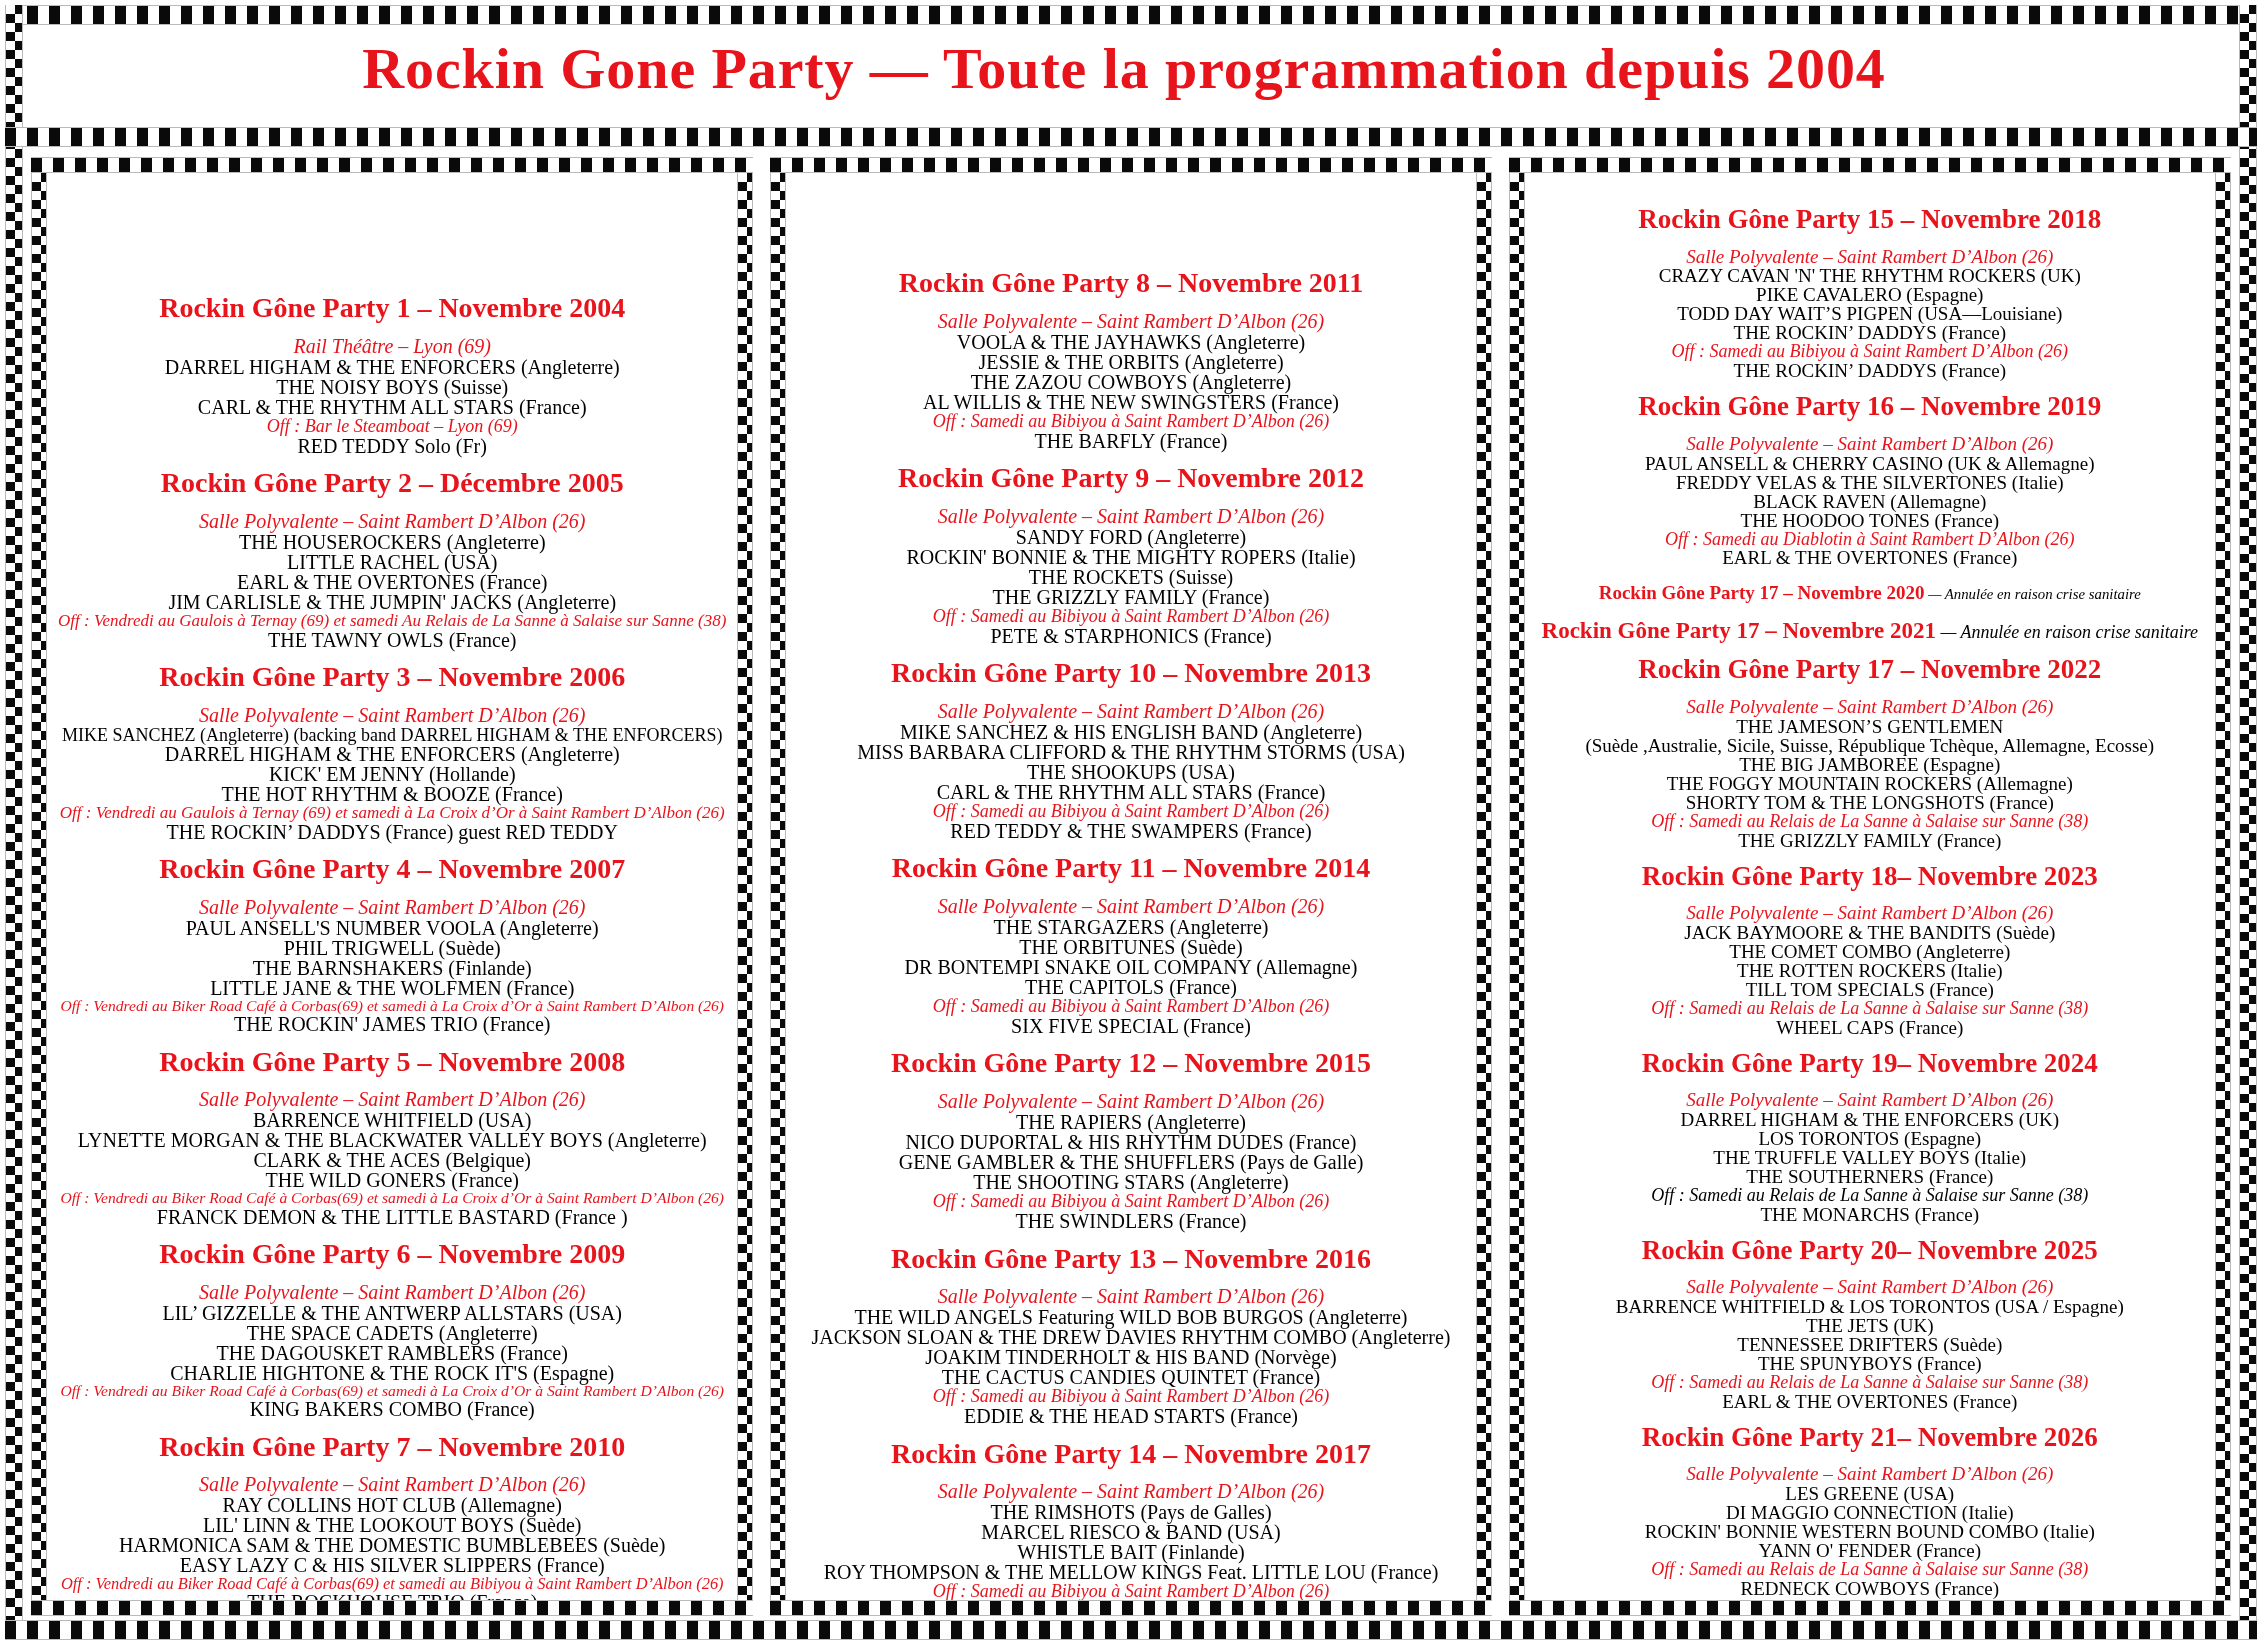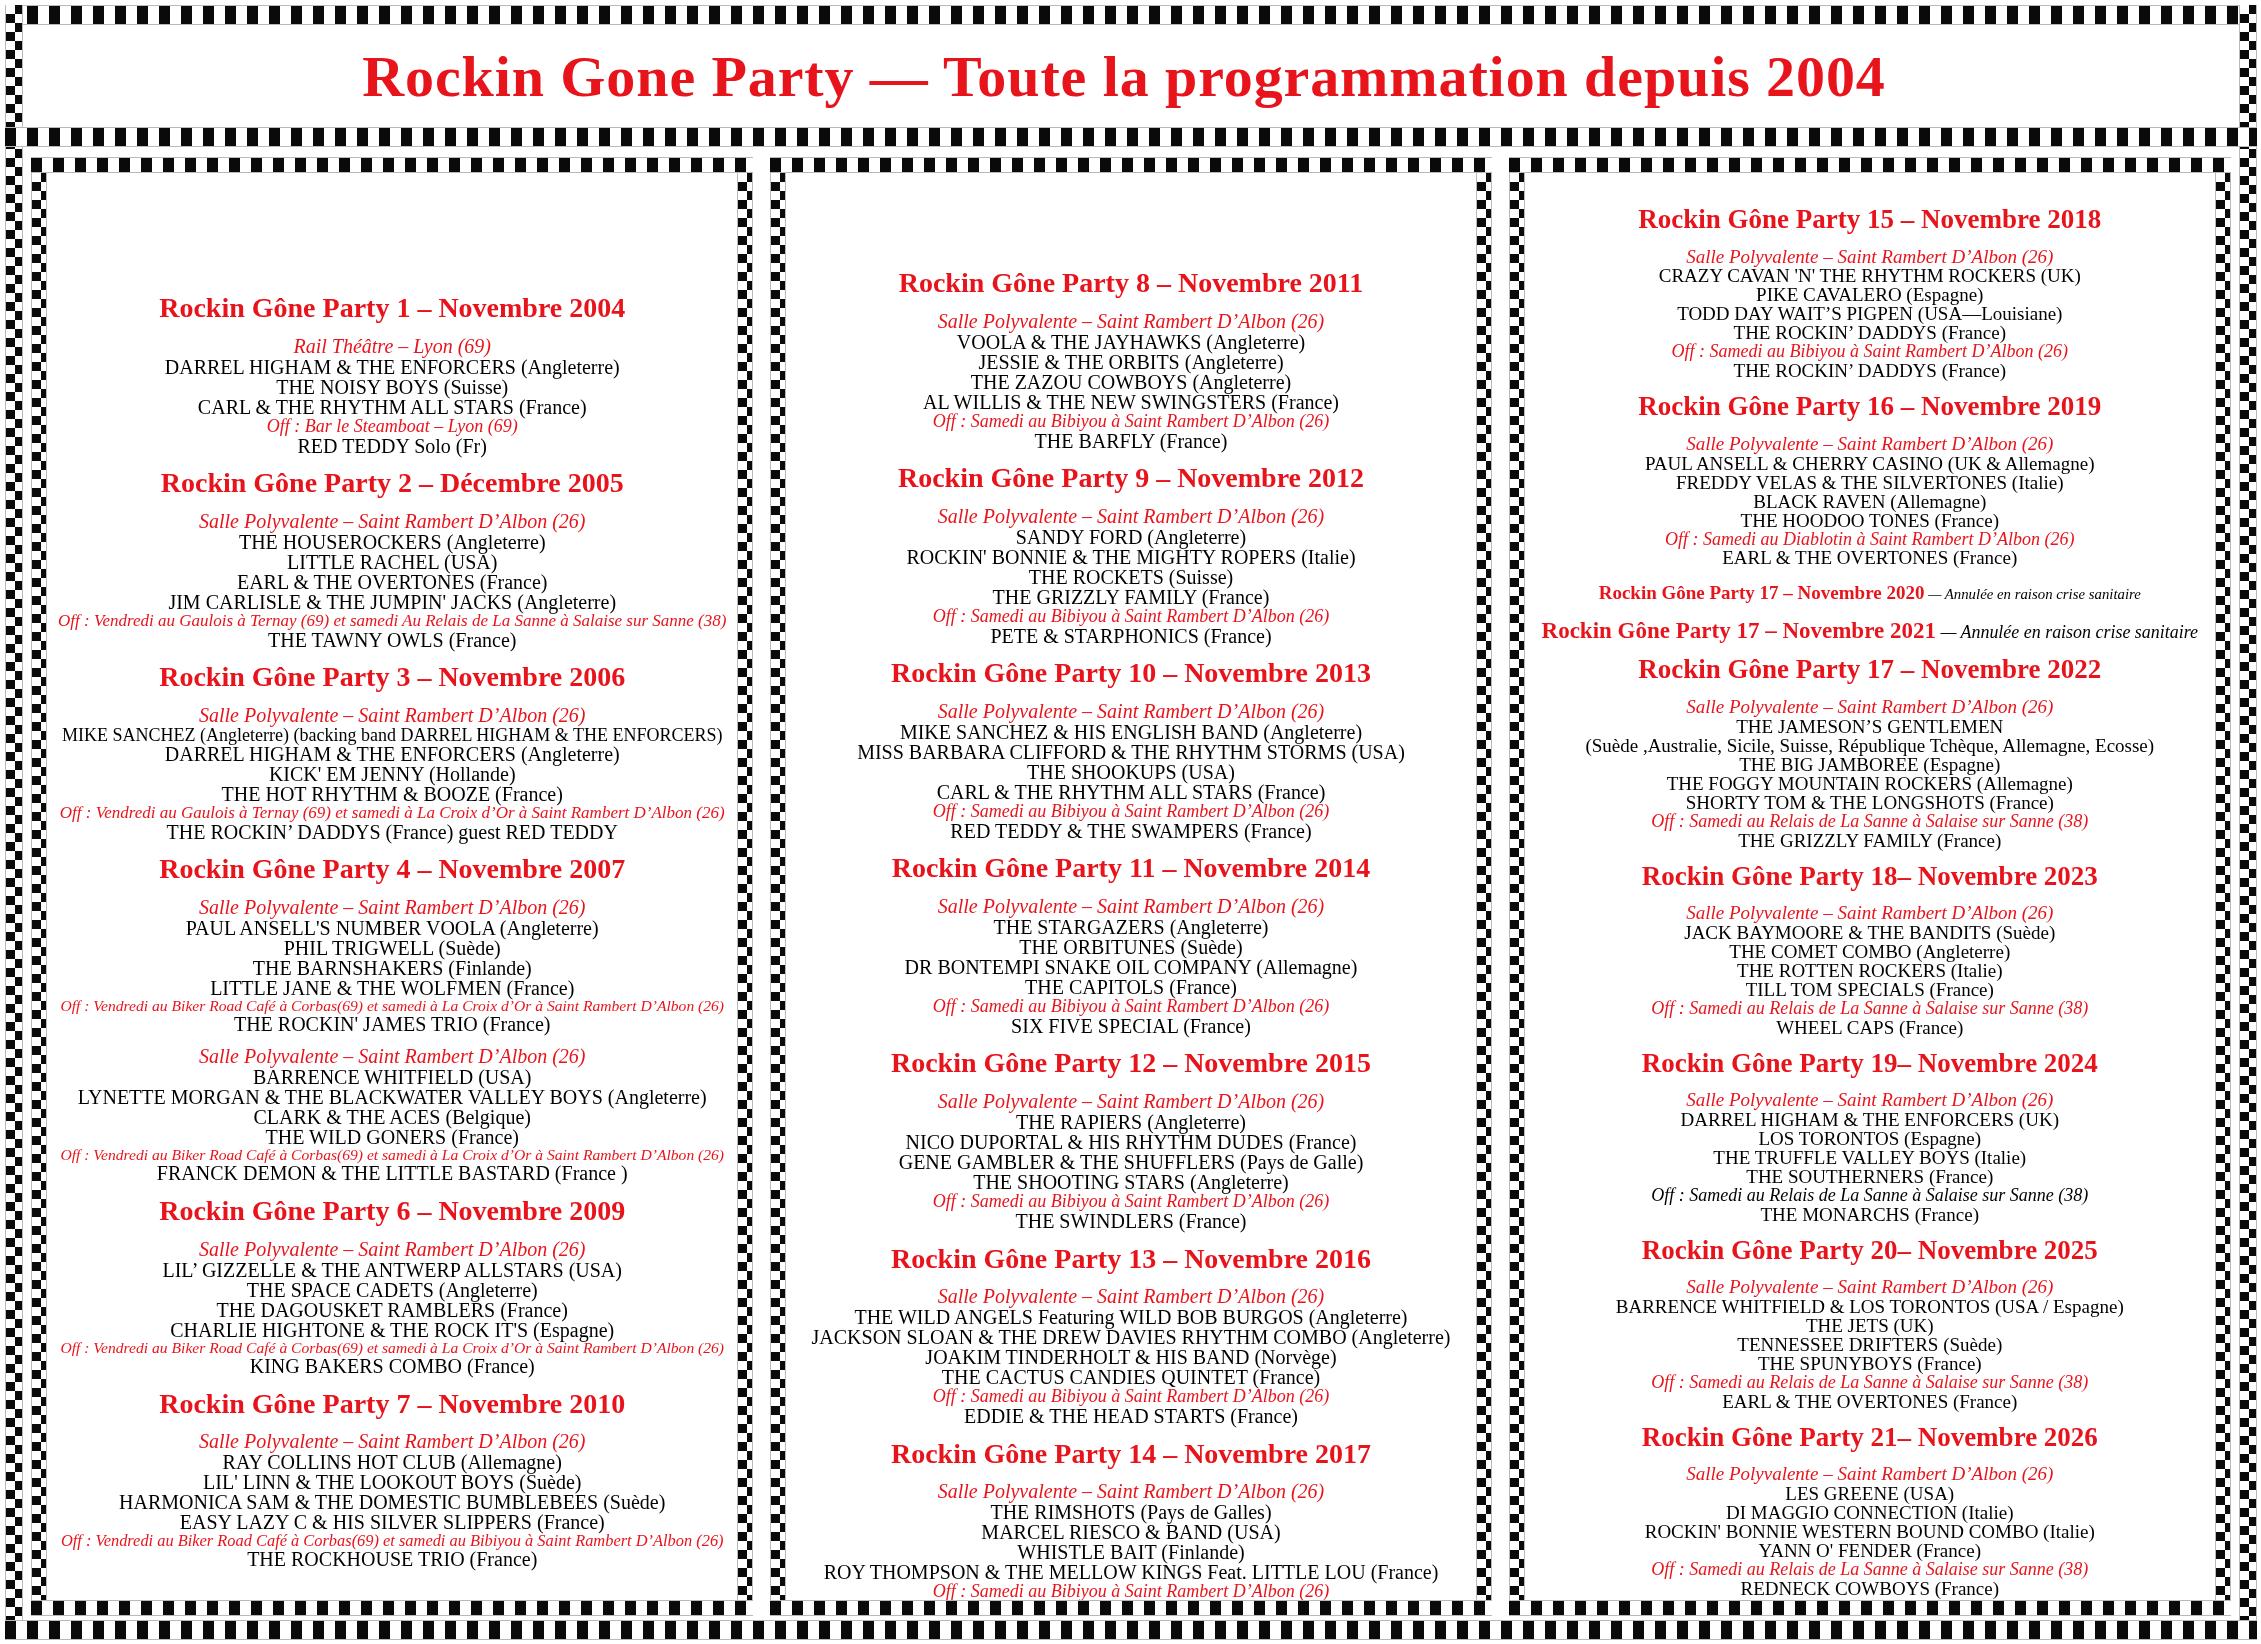--- a/index.html
+++ b/index.html
@@ -29,21 +29,21 @@
     box-sizing:border-box;
   }
   .pos-top{position:absolute;top:5.4px;left:5.4px;right:5.4px;height:20px;}
   .pos-under-title{position:absolute;top:127px;left:5.4px;right:5.4px;height:20px;}
   .pos-bottom{position:absolute;bottom:5.4px;left:5.4px;right:5.4px;height:20px;}
   .pos-left{position:absolute;left:5.4px;top:5.4px;bottom:5.4px;width:18px;}
   .pos-right{position:absolute;right:5.4px;top:5.4px;bottom:5.4px;width:18px;}
 
   .main-title{
     position:absolute;top:31px;left:63px;right:77px;
-    margin:12px;text-align:center;
+    margin:4px;text-align:center;
     font-size:58px;font-weight:bold;color:var(--red);
     letter-spacing:0.9px;white-space:nowrap;
   }
 
   .cols{
     position:absolute;top:157px;left:31px;right:31px;bottom:29px;
     display:flex;gap:16.3px;
   }
   .col{flex:1 1 0;display:flex;flex-direction:column;min-width:0;}
   .cf-top,.cf-bottom{height:16.3px;flex:none;}
@@ -149,20 +149,21 @@
                 <div class="line fit band">PAUL ANSELL'S NUMBER VOOLA  (Angleterre)</div>
                 <div class="line fit band">PHIL TRIGWELL (Suède)</div>
                 <div class="line fit band">THE BARNSHAKERS (Finlande)</div>
                 <div class="line fit band">LITTLE JANE &amp; THE WOLFMEN (France)</div>
                 <div class="line fit off" style="font-size: 15.6px;">Off : Vendredi au Biker Road Café à Corbas(69) et samedi à La Croix d’Or à Saint Rambert D’Albon (26)</div>
                 <div class="line fit band">THE ROCKIN' JAMES TRIO  (France)</div>
               </div>
   </article>
 
   <article class="event">
+    <h3 class="event-title fit">Rockin Gône Party 5 – Novembre 2008</h3>
     <div class="venue fit">Salle Polyvalente – Saint Rambert D’Albon (26)</div>
     <div class="lines">
                 <div class="line fit band">BARRENCE WHITFIELD (USA)</div>
                 <div class="line fit band">LYNETTE MORGAN &amp; THE BLACKWATER VALLEY BOYS (Angleterre)</div>
                 <div class="line fit band">CLARK &amp; THE ACES (Belgique)</div>
                 <div class="line fit band">THE WILD GONERS (France)</div>
                 <div class="line fit off" style="font-size: 15.6px;">Off : Vendredi au Biker Road Café à Corbas(69) et samedi à La Croix d’Or à Saint Rambert D’Albon (26)</div>
                 <div class="line fit band">FRANCK DEMON &amp; THE LITTLE BASTARD (France )</div>
               </div>
   </article>

